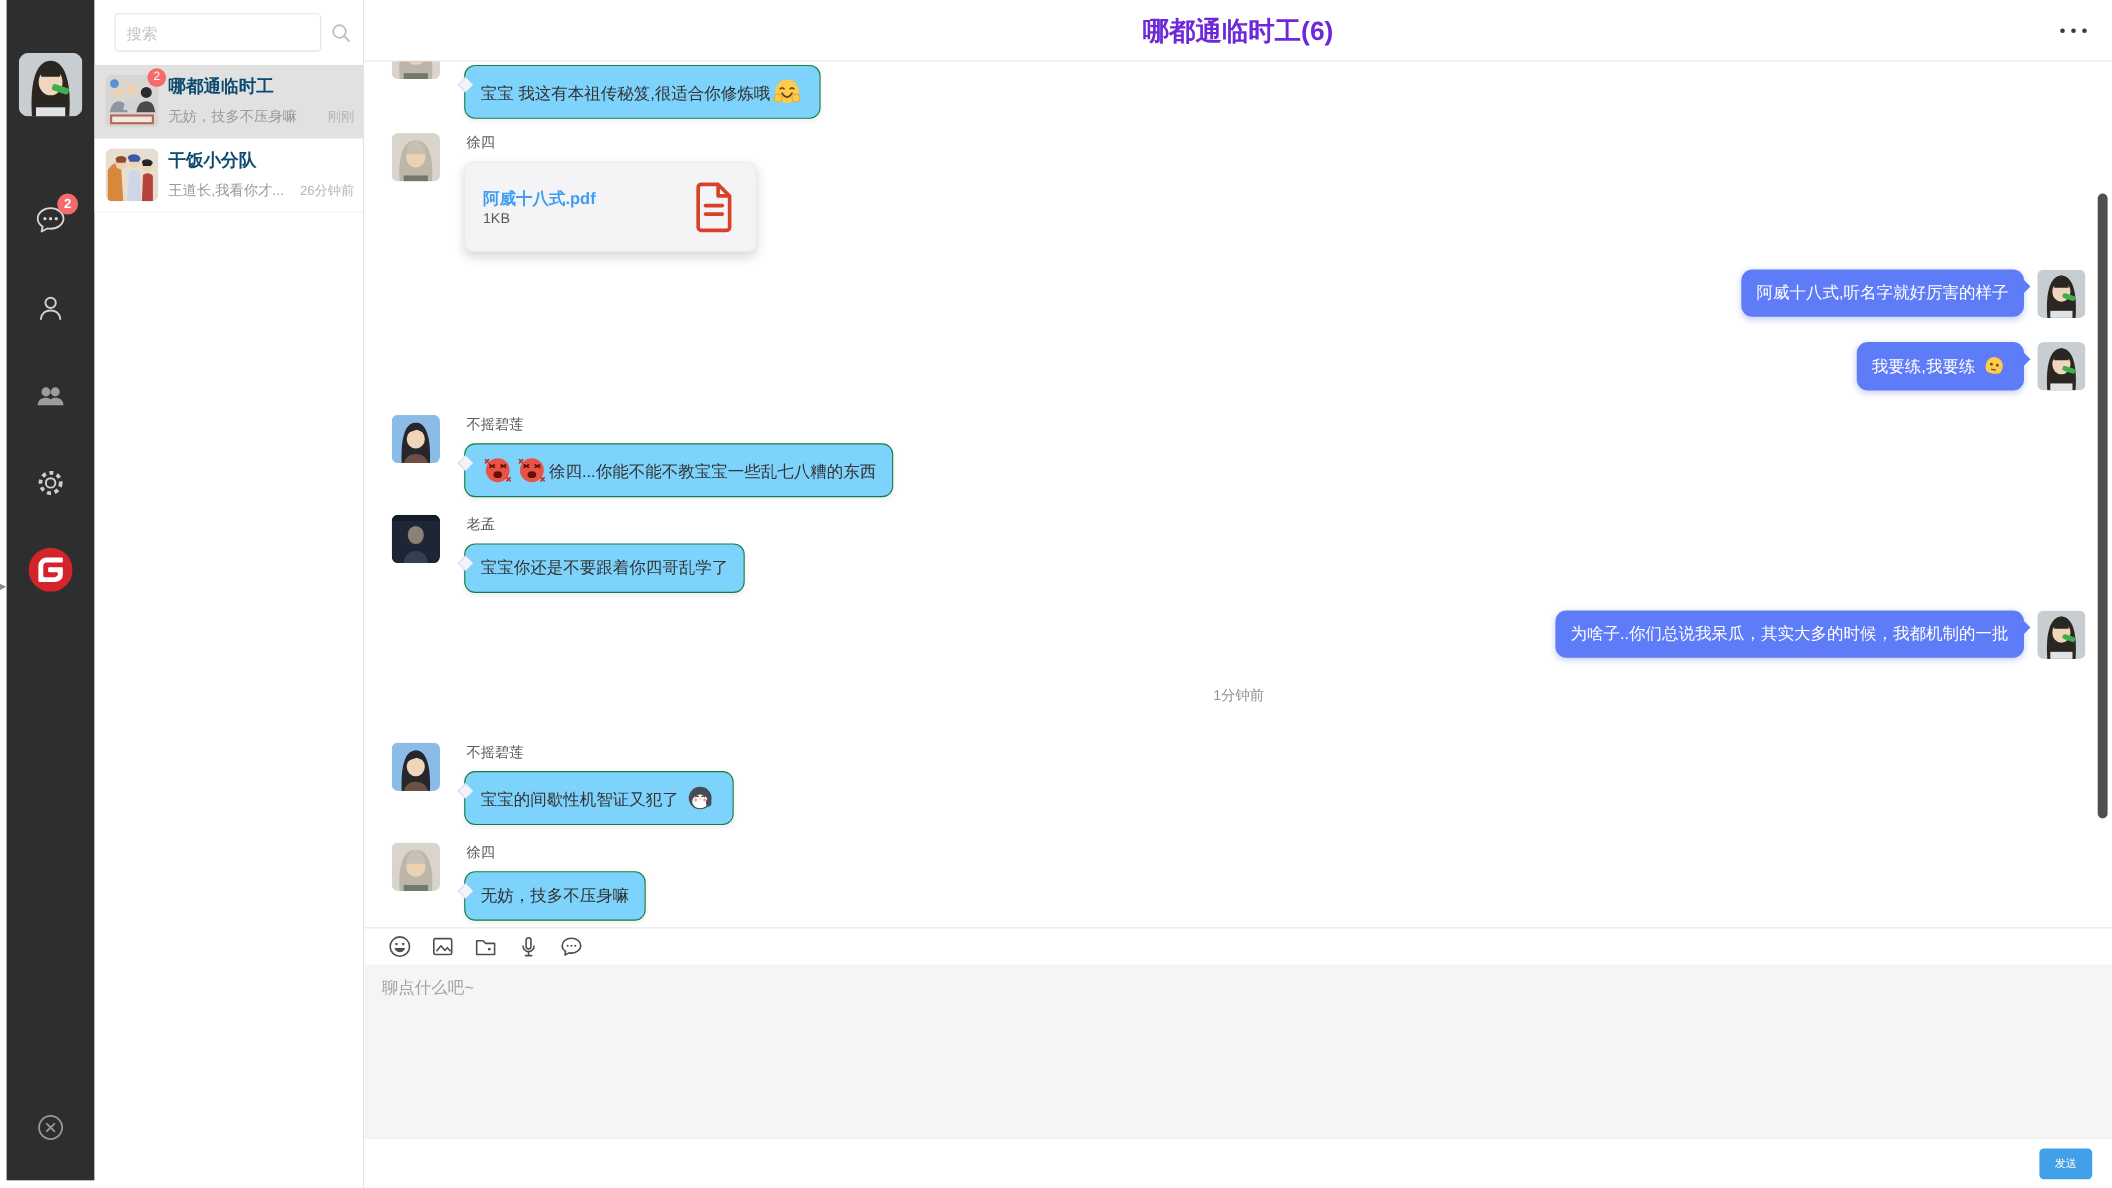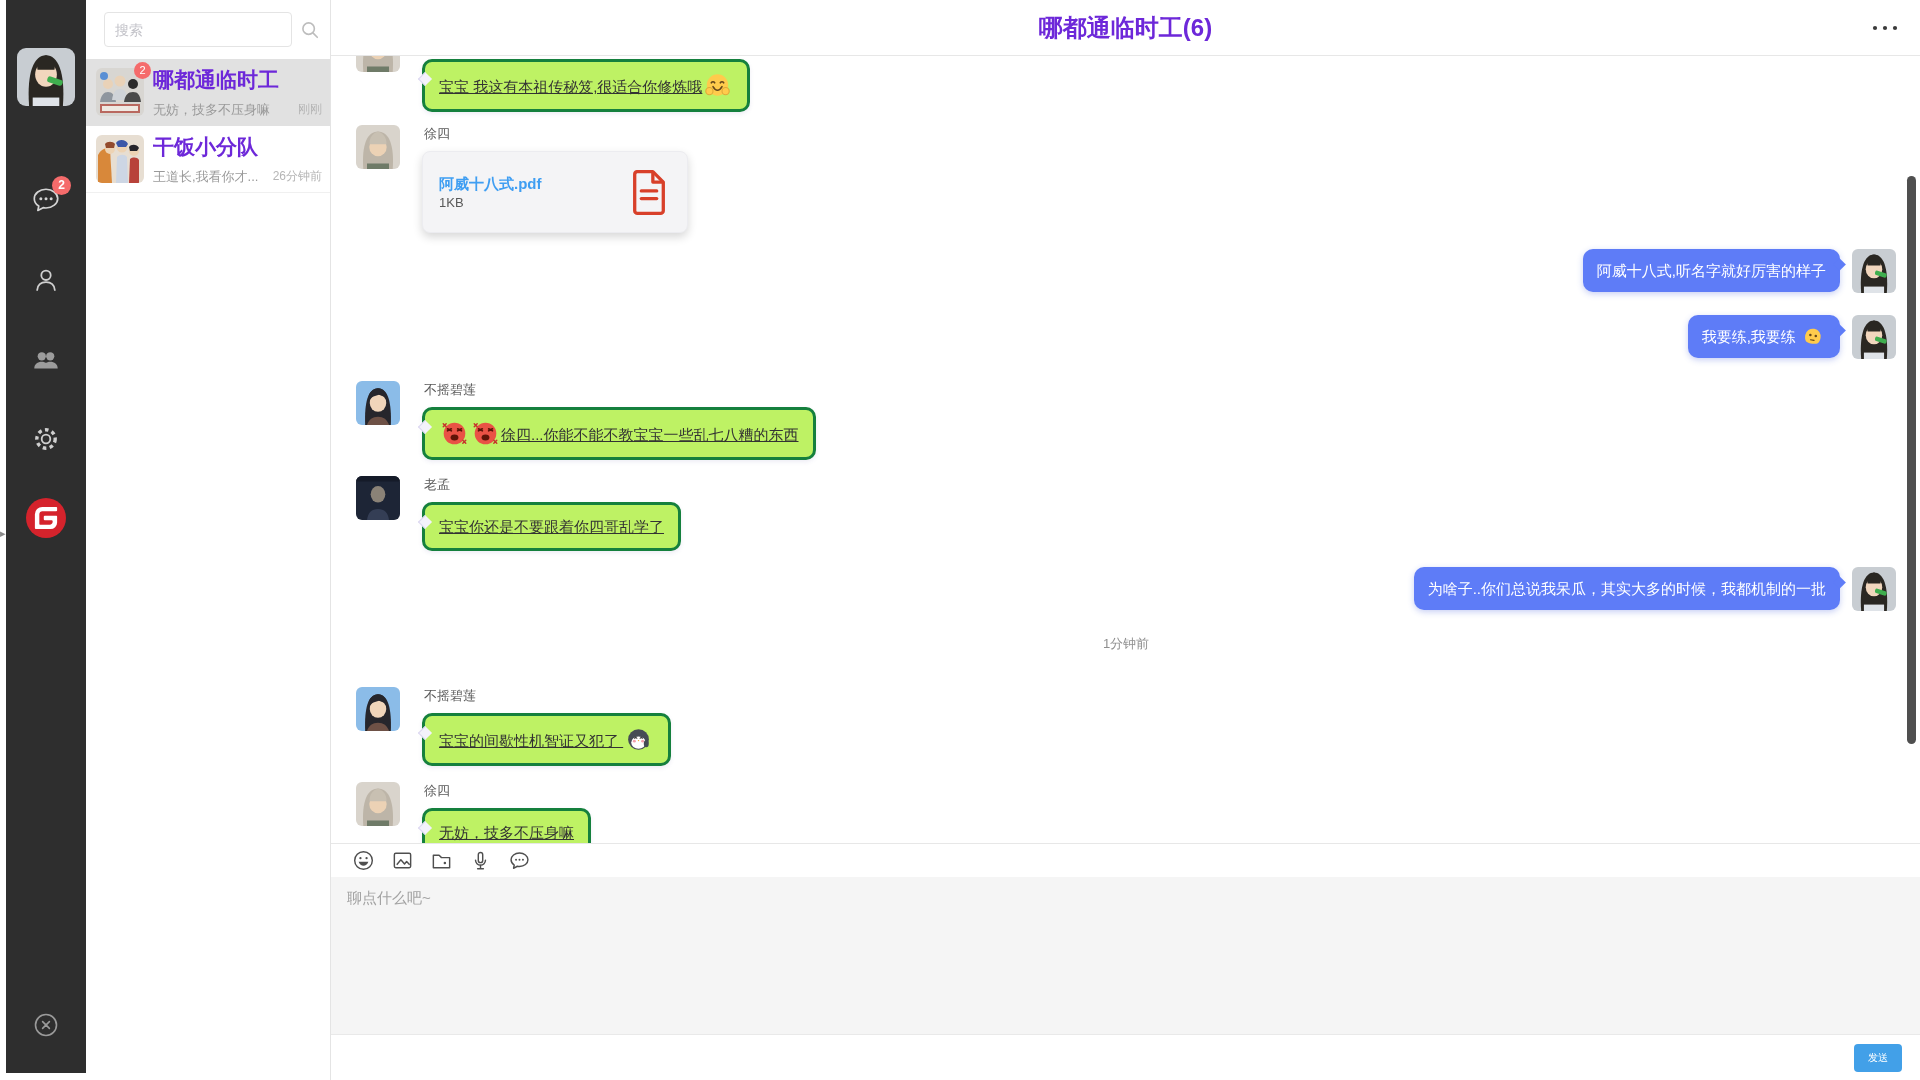--- a/index.html
+++ b/index.html
@@ -31,21 +31,21 @@
   .search-btn{flex:none;width:20px;height:20px;cursor:pointer;}
   .search-btn svg{width:100%;height:100%;display:block;}
   .chat-item{position:relative;height:67px;display:flex;align-items:center;padding:0 8px 0 10px;cursor:pointer;
     background:#fff;border-bottom:1px solid #f0f0f0;box-sizing:border-box;}
   .chat-item.selected{background:#e1e1e1;border-bottom-color:#e1e1e1;}
   .ci-avatar{width:48px;height:48px;border-radius:6px;flex:none;position:relative;}
   .ci-avatar svg{width:100%;height:100%;display:block;border-radius:6px;}
   .ci-badge{position:absolute;top:-6px;right:-7px;min-width:17px;height:17px;border-radius:9px;background:#f56b6b;
     color:#fff;font-size:11px;line-height:17px;text-align:center;padding:0 2px;box-sizing:border-box;}
   .ci-body{flex:1;margin-left:9px;min-width:0;}
-  .ci-title{font-size:21px;font-weight:bold;color:#6d28d9;margin-bottom:7px;white-space:nowrap;overflow:hidden;}
+  .ci-title{font-size:16px;font-weight:bold;color:#0c4a6e;margin-bottom:7px;white-space:nowrap;overflow:hidden;}
   .ci-bottom{display:flex;justify-content:space-between;align-items:center;}
   .ci-msg{font-size:13px;color:#9a9a9a;white-space:nowrap;overflow:hidden;text-overflow:ellipsis;}
   .ci-time{font-size:12px;color:#b5b5b5;flex:none;margin-left:4px;}
   
   .main{position:absolute;left:330px;top:0;right:0;height:100%;border-left:1px solid #e4e4e4;
     display:flex;flex-direction:column;background:#fff;box-sizing:border-box;}
   .chat-header{height:55px;flex:none;border-bottom:1px solid #e7e7e7;display:flex;align-items:center;justify-content:center;position:relative;}
   .chat-title{font-size:24px;font-weight:bold;color:#6d28d9;margin:0;}
   .more{position:absolute;right:20px;top:50%;transform:translateY(-50%);cursor:pointer;padding:6px 2px;}
   .more svg{display:block;width:26px;height:6px;}
@@ -53,21 +53,21 @@
   .msg-row{display:flex;align-items:flex-start;margin-bottom:16px;}
   .msg-row.right{justify-content:flex-end;margin-bottom:22px;}
   .msg-row.partial{margin-bottom:13px;}
   .msg-row.partial .msg-avatar{margin-top:-31px;}
   .msg-avatar{width:44px;height:44px;border-radius:6px;overflow:hidden;flex:none;cursor:pointer;}
   .msg-avatar svg{width:100%;height:100%;display:block;}
   .msg-row.left .msg-avatar{margin-right:22px;}
   .msg-row.right .msg-avatar{margin-left:12px;}
   .sender-name{font-size:13px;color:#5a5a5a;margin:0 0 8px 2px;}
   .bubble{position:relative;max-width:640px;padding:10px 14px;border-radius:10px;font-size:15px;line-height:23px;color:#333;width:fit-content;}
-  .bubble.left{background:#bef264;border:3px solid #15803d;box-shadow:0 2px 4px rgba(90,80,160,.10);text-decoration:underline;}
+  .bubble.left{background:#7dd3fc;border:1px solid #15803d;box-shadow:0 2px 4px rgba(90,80,160,.10);}
   .bubble.right{background:#5e7cf7;color:#fff;box-shadow:0 2px 6px rgba(70,95,220,.30);}
   .tail{position:absolute;width:9px;height:9px;transform:rotate(45deg);}
   .tail.left{left:-5px;top:12px;background:#f3f2fb;border-left:1px solid #dcd8f1;border-bottom:1px solid #dcd8f1;}
   .tail.right{right:-4px;top:11px;background:#5e7cf7;}
   .file-card{width:232px;background:#f4f4f6;border:1px solid #ececf0;border-radius:8px;
     box-shadow:0 4px 10px rgba(0,0,0,.16);padding:15px 16px;display:flex;justify-content:space-between;align-items:center;cursor:pointer;}
   .file-name{font-size:15px;font-weight:bold;color:#3f9ef2;margin-bottom:1px;}
   .file-size{font-size:13px;color:#595959;}
   .file-icon svg{width:44px;height:50px;display:block;}
   .time-divider{text-align:center;color:#8f8f8f;font-size:13px;margin:24px 0 34px;}

